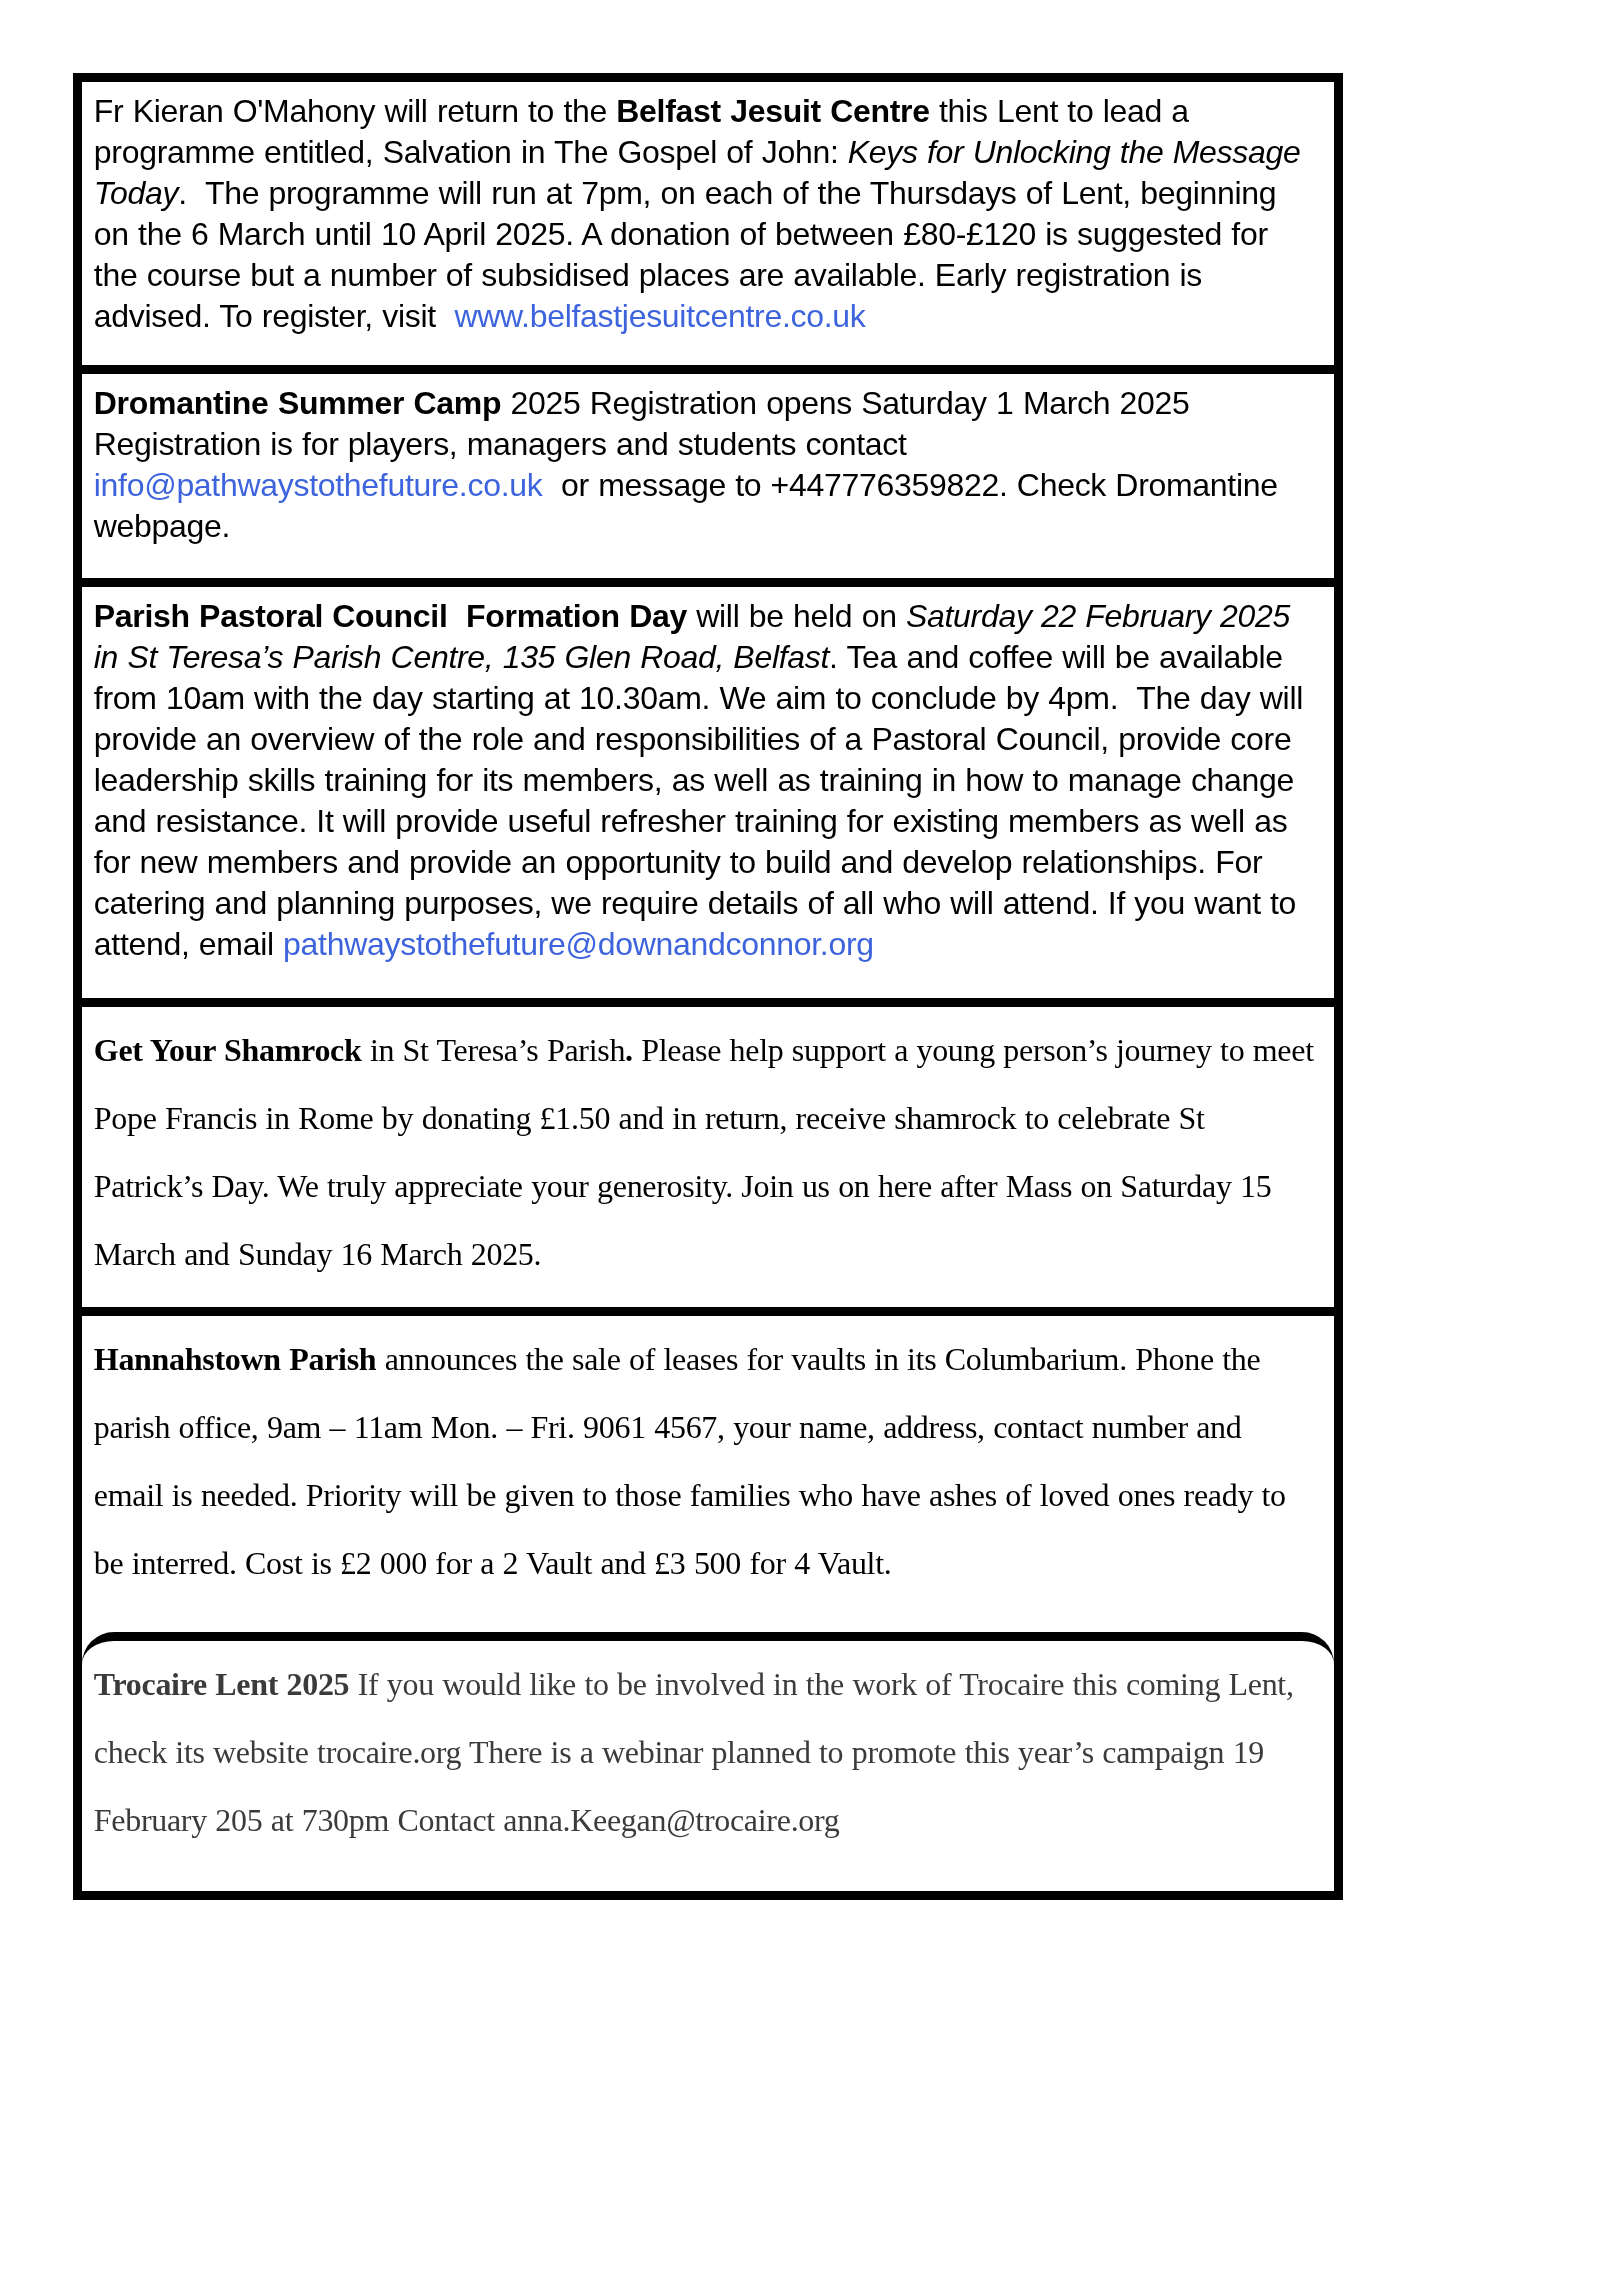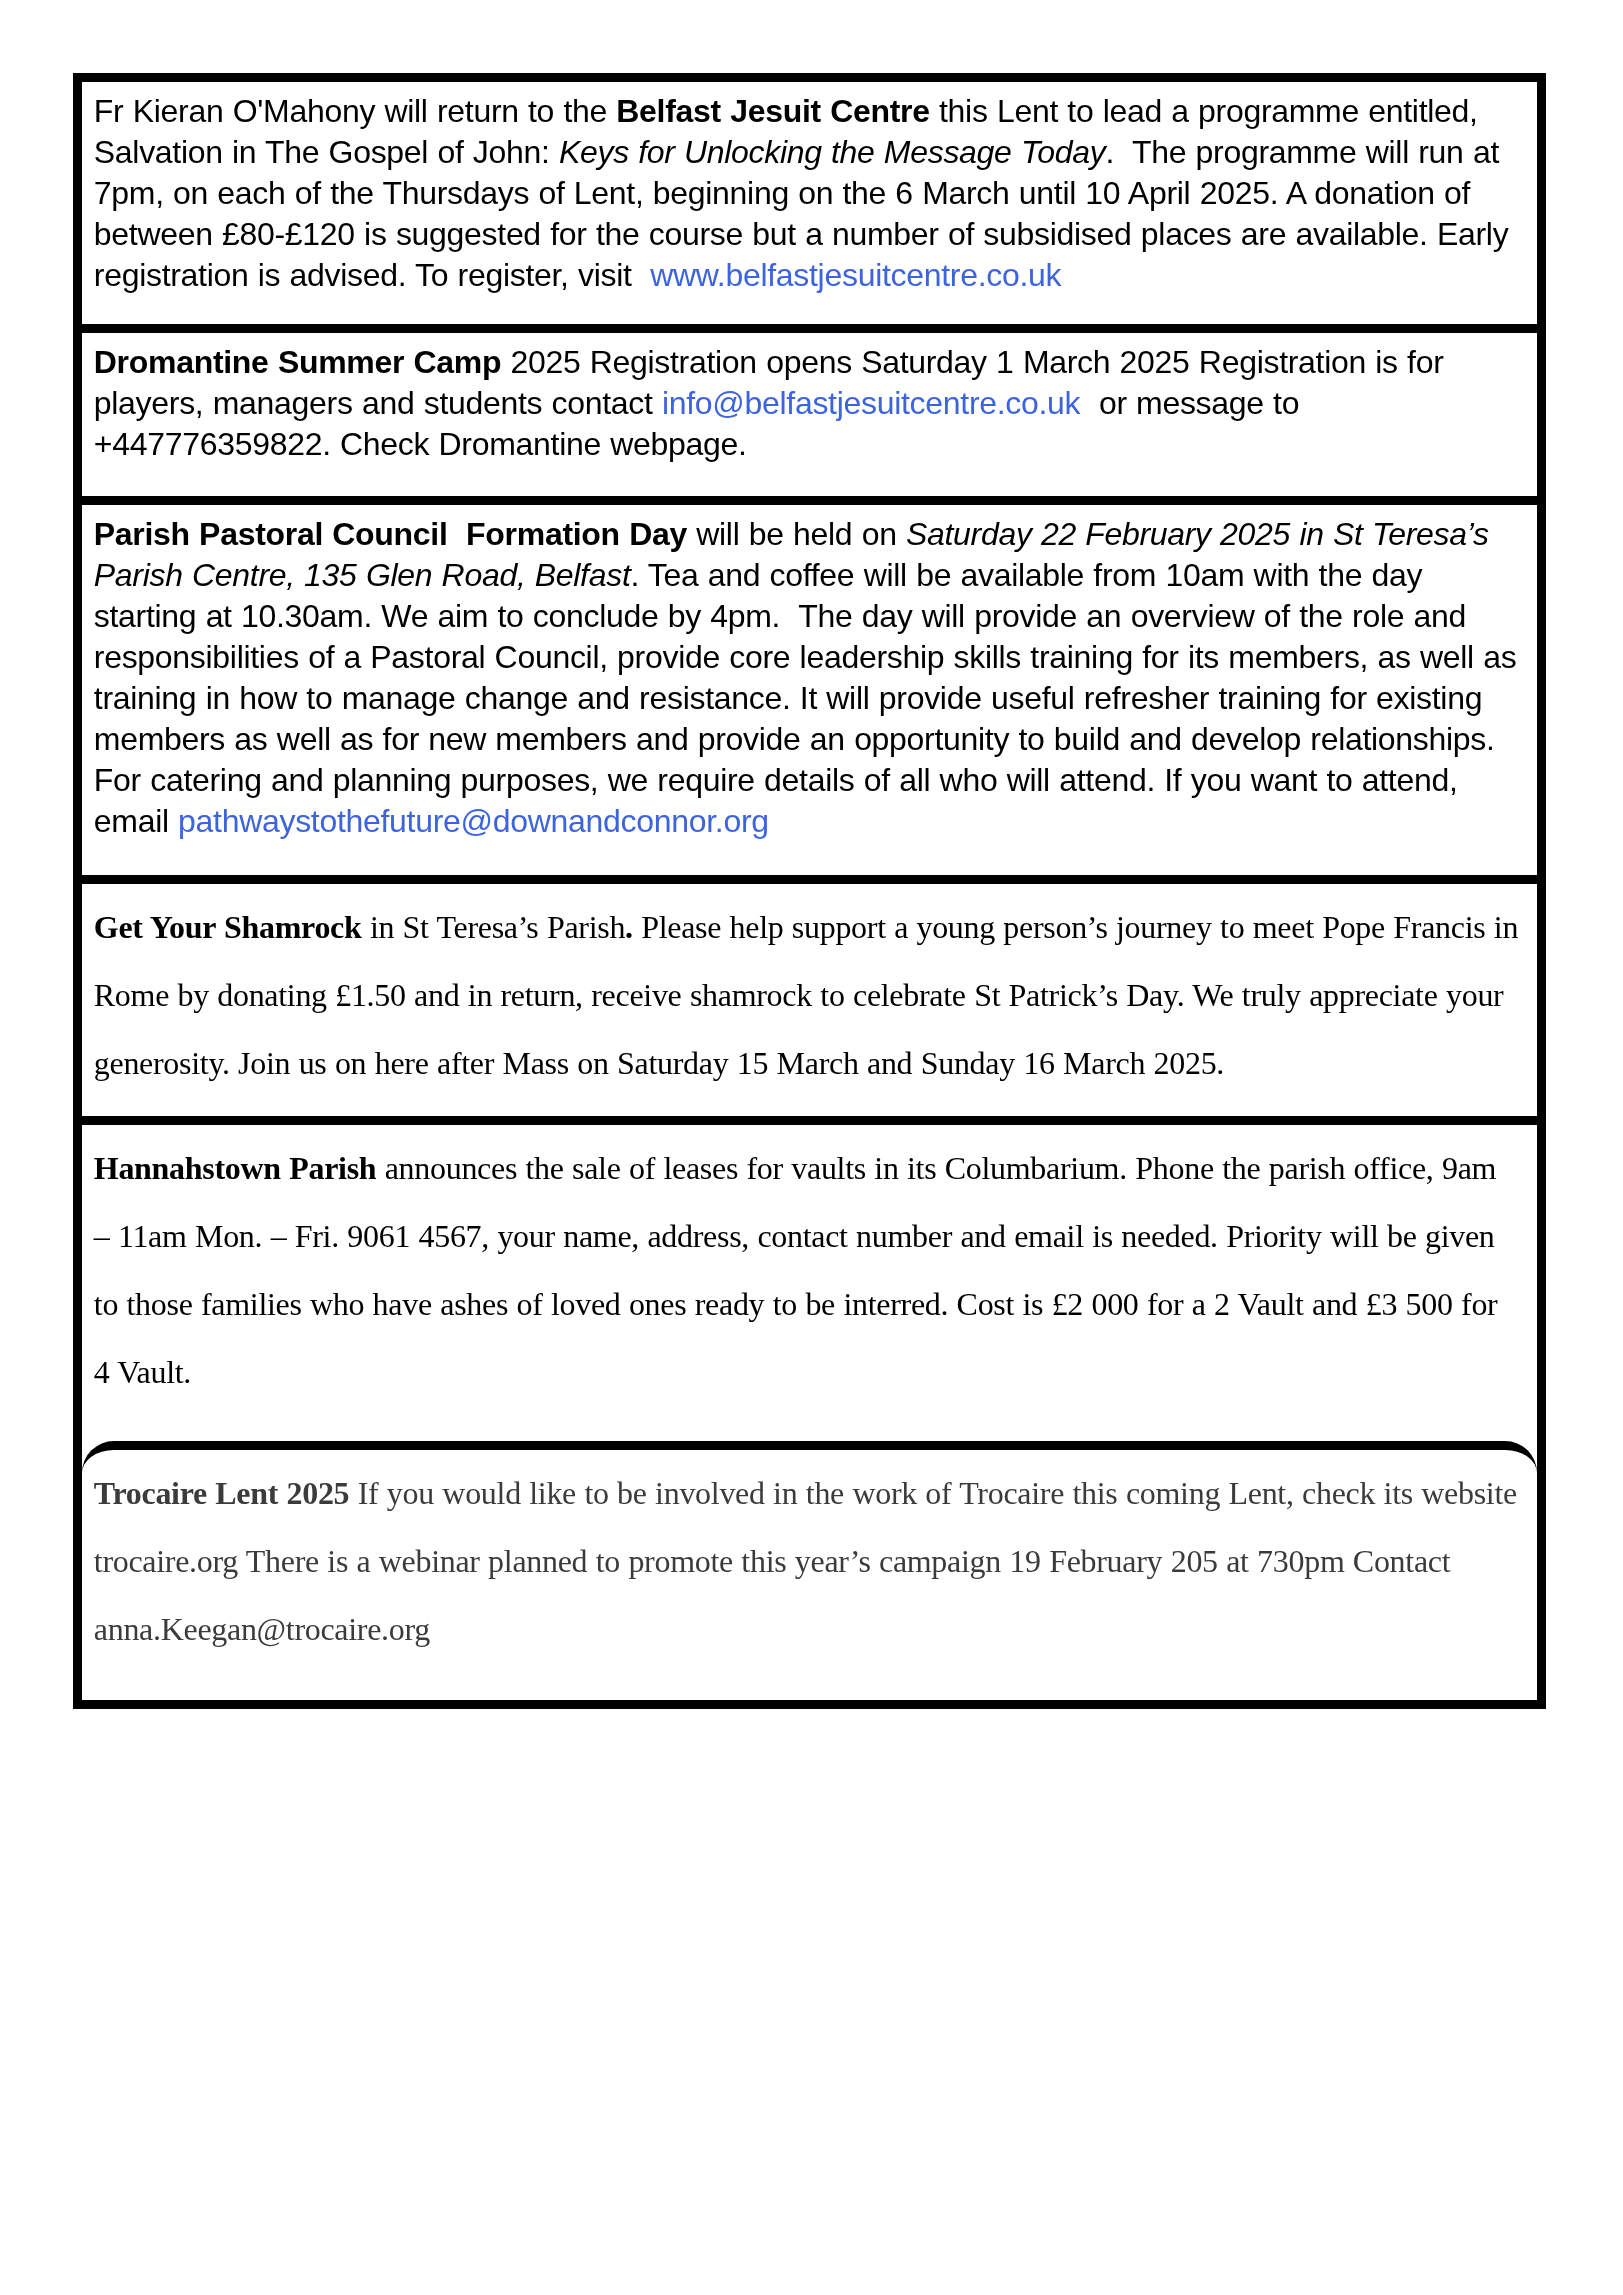--- a/index.html
+++ b/index.html
@@ -14,21 +14,21 @@
     position: relative;
     overflow: hidden;
     font-family: "Liberation Sans", sans-serif;
     color: #000000;
     -webkit-font-smoothing: antialiased;
   }
   .notice-stack {
     position: absolute;
     left: 73px;
     top: 73px;
-    width: 1473px;
+    width: 1270px;
     box-sizing: border-box;
     border: 9.8px solid #000000;
     background: #ffffff;
   }
   .notice {
     box-sizing: border-box;
     padding: 9.2px 18.3px 22px 11.8px;
     font-size: 32px;
     letter-spacing: -0.3px;
     word-spacing: 0.7px;
@@ -54,19 +54,19 @@
     color: #3d64dc;
     text-decoration: none;
     cursor: pointer;
   }
 </style>
 </head>
 <body>
 
 <div class="notice-stack">
   <div class="notice tight"><span class="seg-n">Fr Kieran O'Mahony will return to the </span><span class="seg-b">Belfast Jesuit Centre</span><span class="seg-n"> this Lent to lead a programme entitled, Salvation in The Gospel of John: </span><span class="seg-i">Keys for Unlocking the Message Today</span><span class="seg-n">.&nbsp; The programme will run at 7pm, on each of the Thursdays of Lent, beginning on the 6 March until 10 April 2025. A donation of between £80-£120 is suggested for the course but a number of subsidised places are available. Early registration is advised. To register, visit &nbsp;</span><a class="seg-l" href="#">www.belfastjesuitcentre.co.uk</a></div>
-  <div class="notice tight"><span class="seg-b">Dromantine Summer Camp</span><span class="seg-n"> 2025 Registration opens Saturday 1 March 2025 Registration is for players, managers and students contact </span><a class="seg-l" href="#">info@belfastjesuitcentre.co.uk</a><span class="seg-n">&nbsp; or message to +447776359822. Check Dromantine webpage.</span></div>
+  <div class="notice tight"><span class="seg-b">Dromantine Summer Camp</span><span class="seg-n"> 2025 Registration opens Saturday 1 March 2025 Registration is for players, managers and students contact </span><a class="seg-l" href="#">info@pathwaystothefuture.co.uk</a><span class="seg-n">&nbsp; or message to +447776359822. Check Dromantine webpage.</span></div>
   <div class="notice tight"><span class="seg-b">Parish Pastoral Council &nbsp;Formation Day</span><span class="seg-n"> will be held on </span><span class="seg-i">Saturday 22 February 2025 in St Teresa’s Parish Centre, 135 Glen Road, Belfast</span><span class="seg-n">. Tea and coffee will be available from 10am with the day starting at 10.30am. We aim to conclude by 4pm.&nbsp; The day will provide an overview of the role and responsibilities of a Pastoral Council, provide core leadership skills training for its members, as well as training in how to manage change and resistance. It will provide useful refresher training for existing members as well as for new members and provide an opportunity to build and develop relationships. For catering and planning purposes, we require details of all who will attend. If you want to attend, email </span><a class="seg-l" href="#">pathwaystothefuture@downandconnor.org</a></div>
   <div class="notice loose"><span class="seg-b">Get Your Shamrock</span><span class="seg-n"> in St Teresa’s Parish</span><span class="seg-b">.</span><span class="seg-n"> Please help support a young person’s journey to meet Pope Francis in Rome by donating £1.50 and in return, receive shamrock to celebrate St Patrick’s Day. We truly appreciate your generosity. Join us on here after Mass on Saturday 15 March and Sunday 16 March 2025.</span></div>
   <div class="notice loose"><span class="seg-b">Hannahstown Parish</span><span class="seg-n"> announces the sale of leases for vaults in its Columbarium. Phone the parish office, 9am – 11am Mon. – Fri. 9061 4567, your name, address, contact number and email is needed. Priority will be given to those families who have ashes of loved ones ready to be interred. Cost is £2 000 for a 2 Vault and £3 500 for 4 Vault.</span></div>
   <div class="notice loose gray"><span class="seg-b">Trocaire Lent 2025</span><span class="seg-n"> If you would like to be involved in the work of Trocaire this coming Lent, check its website trocaire.org There is a webinar planned to promote this year’s campaign 19 February 205 at 730pm Contact anna.Keegan@trocaire.org</span></div>
 </div>
 
 
 </body></html>

